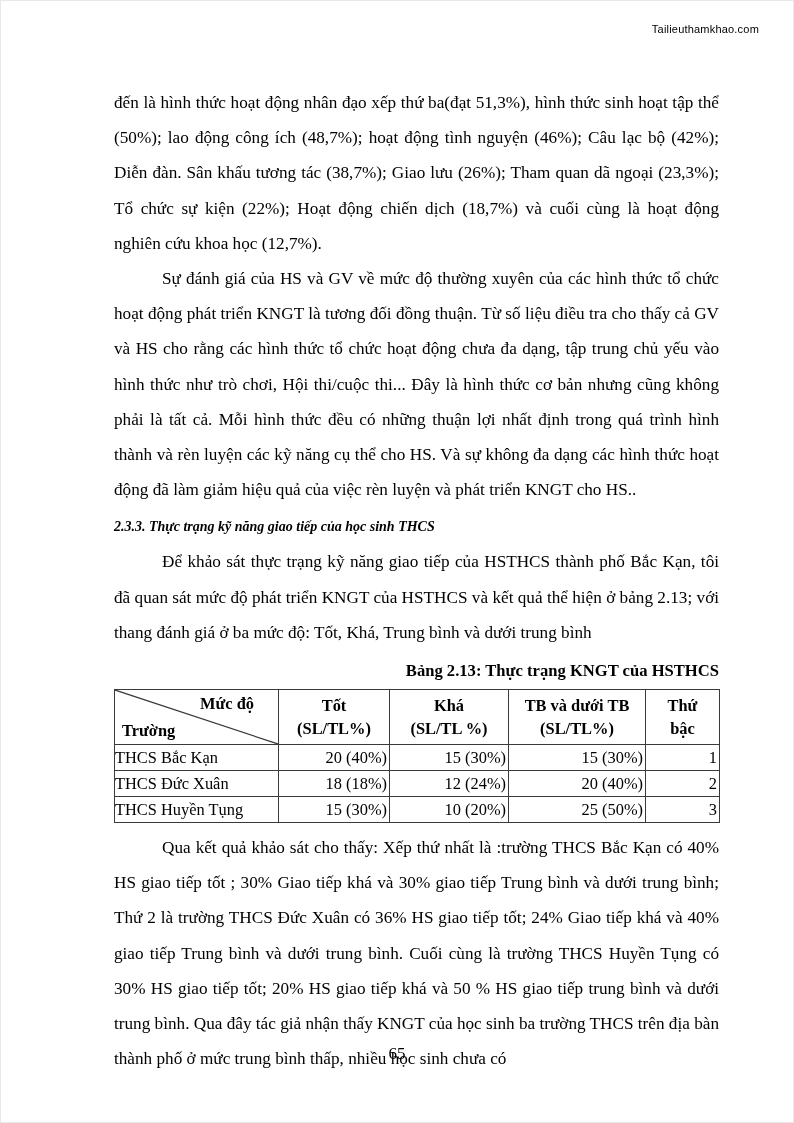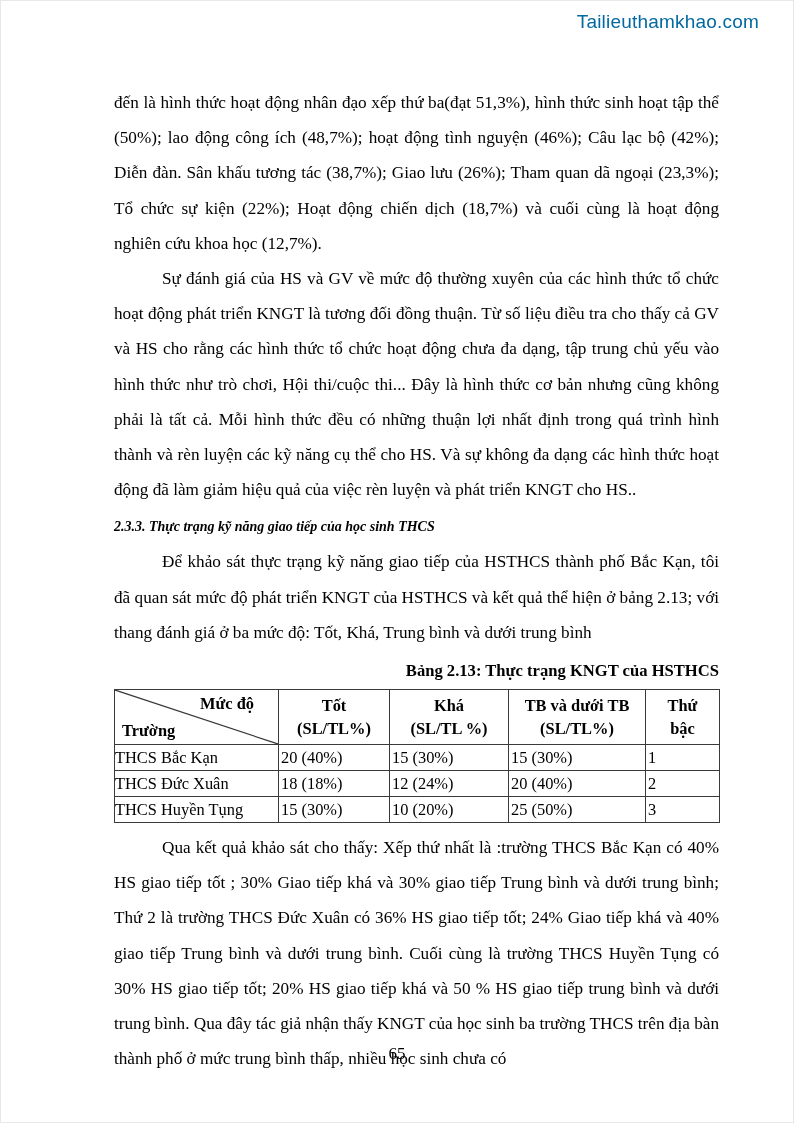--- a/index.html
+++ b/index.html
@@ -15,25 +15,25 @@
     position: relative;
     width: 794px;
     height: 1123px;
     background: #ffffff;
     box-sizing: border-box;
     border: 1px solid #e8e8e8;
     overflow: hidden;
   }
   .watermark {
     position: absolute;
-    top: 10px;
+    top: 22px;
     right: 34px;
     font-family: "Liberation Sans", "DejaVu Sans", sans-serif;
-    font-size: 19px;
-    color: #0369a1;
+    font-size: 11px;
+    color: #000000;
     letter-spacing: 0.2px;
     white-space: nowrap;
     user-select: none;
   }
   #content {
     position: absolute;
     left: 113px;
     top: 78px;
     width: 605px;
     margin-top: 6px;
@@ -107,21 +107,21 @@
     position: absolute;
     left: 7px;
     bottom: 2px;
     font-weight: bold;
     white-space: nowrap;
     text-align: right;
   }
   table.data-table tbody td {
     height: 25px;
     line-height: 22px;
-    text-align: left;
+    text-align: right;
     padding: 0 2px;
   }
   table.data-table tbody td.school {
     text-align: left;
     padding-left: 0;
   }
   .col-school { width: 164px; }
   .col-tot    { width: 111px; }
   .col-kha    { width: 119px; }
   .col-tb     { width: 137px; }

